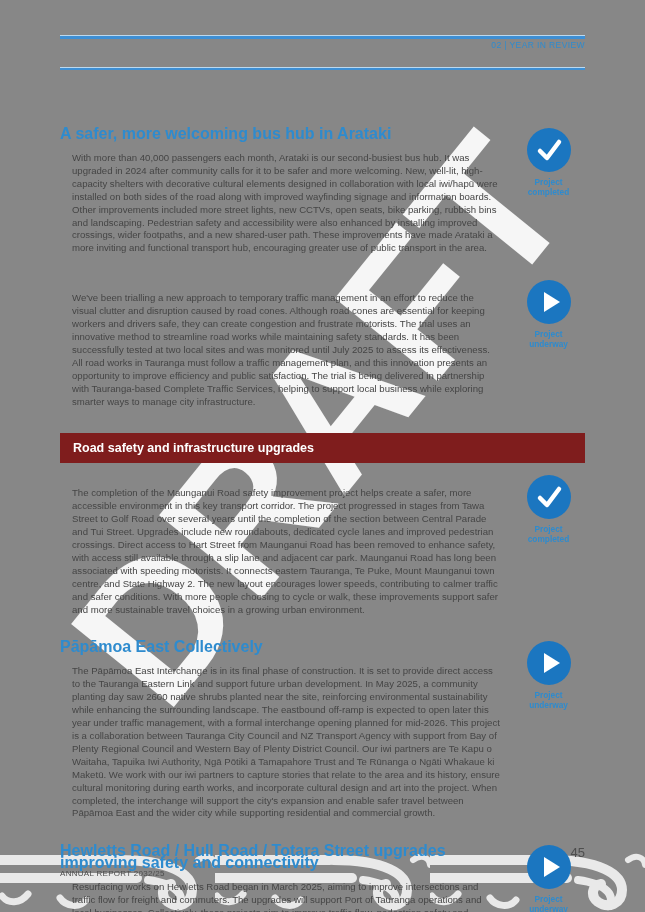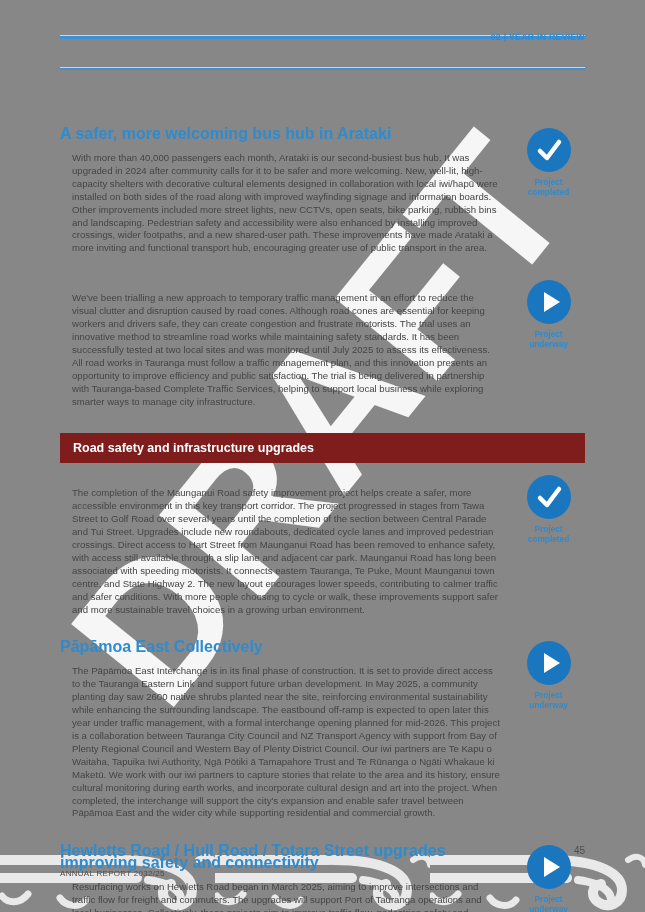--- a/index.html
+++ b/index.html
@@ -20,22 +20,22 @@
   }
   
   .koru{position:absolute;left:0;bottom:0;width:645px;height:68px;display:flex;z-index:0;}
   .koru svg{display:block;}
   
   .content{position:absolute;inset:0;z-index:2;}
   .rule{position:absolute;left:60px;right:60px;}
   .rule-thick{top:35px;height:4px;background:linear-gradient(180deg,#bcd9ef 0%,#bcd9ef 32%,#3e8fd4 32%,#3e8fd4 100%);}
   .rule-thin{top:67px;height:3px;background:linear-gradient(180deg,#bcd9ef 0%,#bcd9ef 34%,#3e8fd4 34%,#3e8fd4 100%);}
   .header-label{
-    position:absolute;right:60px;top:32px;
-    font-size:8.5px;font-weight:bold;color:#2e8bce;letter-spacing:0.4px;
+    position:absolute;right:60px;top:40px;
+    font-size:8.5px;font-weight:normal;color:#2e8bce;letter-spacing:0.4px;
   }
   .body-col{position:absolute;left:60px;top:128px;width:525px;}
   .sec{display:flex;margin-bottom:13px;}
   .sec-text{width:452px;}
   .sec-text h3{
     margin:0 0 4px 0;font-size:16px;font-weight:bold;color:#2e8bce;line-height:12px;
   }
   .sec-text p{
     margin:12px;font-size:9.6px;line-height:12.9px;color:#454545;
   }
@@ -52,21 +52,21 @@
     margin-top:5px;font-size:8.3px;font-weight:bold;color:#2e8bce;
     text-align:center;line-height:10px;width:64px;
   }
   .banner{
     height:30px;background:#7f1d1d;color:#ffffff;
     font-size:12.5px;font-weight:bold;line-height:30px;
     padding-left:13px;box-sizing:border-box;
     margin:2px 0 12px 0;
   }
   .footer-left{position:absolute;left:60px;top:869px;font-size:8px;color:#4e4e4e;letter-spacing:0.3px;}
-  .footer-page{position:absolute;right:60px;top:845px;font-size:10px;color:#4e4e4e;}
+  .footer-page{position:absolute;right:60px;top:845px;font-size:13px;color:#4e4e4e;}
 </style>
 </head>
 <body>
 
 <div class="page">
 
   <div class="watermark">DRAFT</div>
 
   <div class="koru">
     <svg width="215" height="68" viewBox="0 0 215 68">

